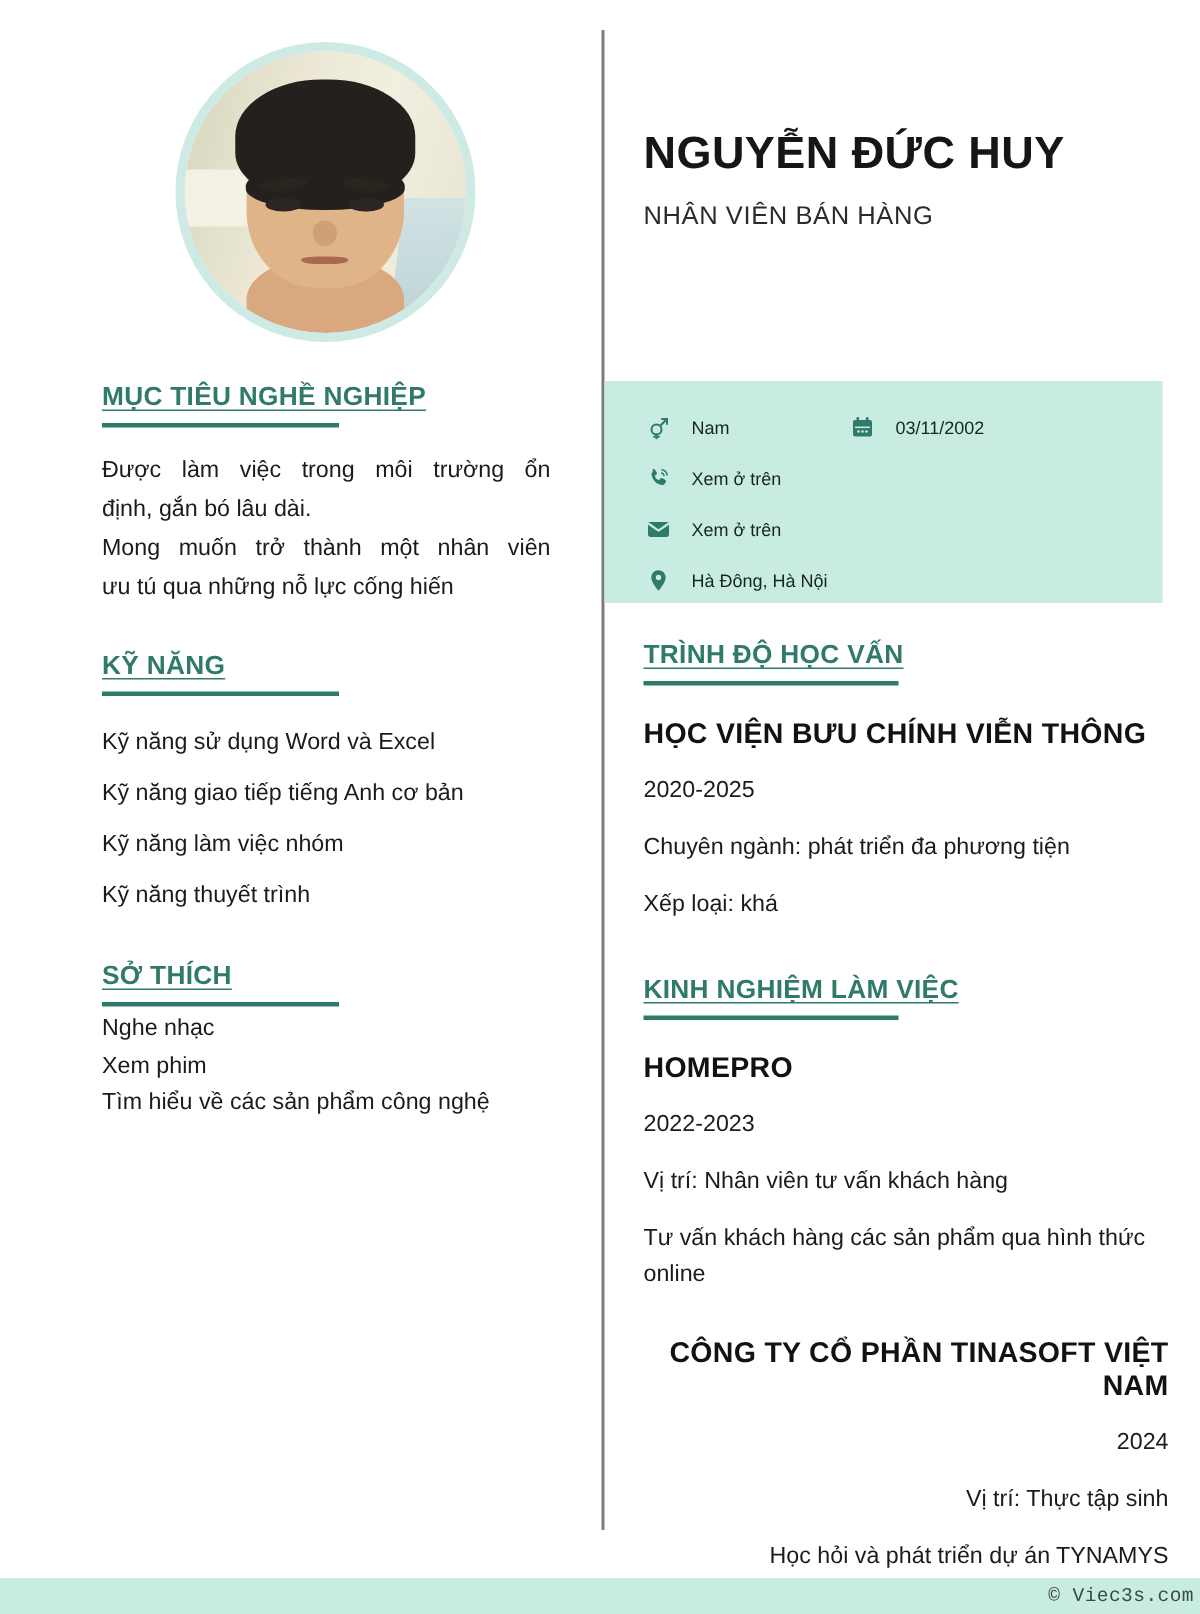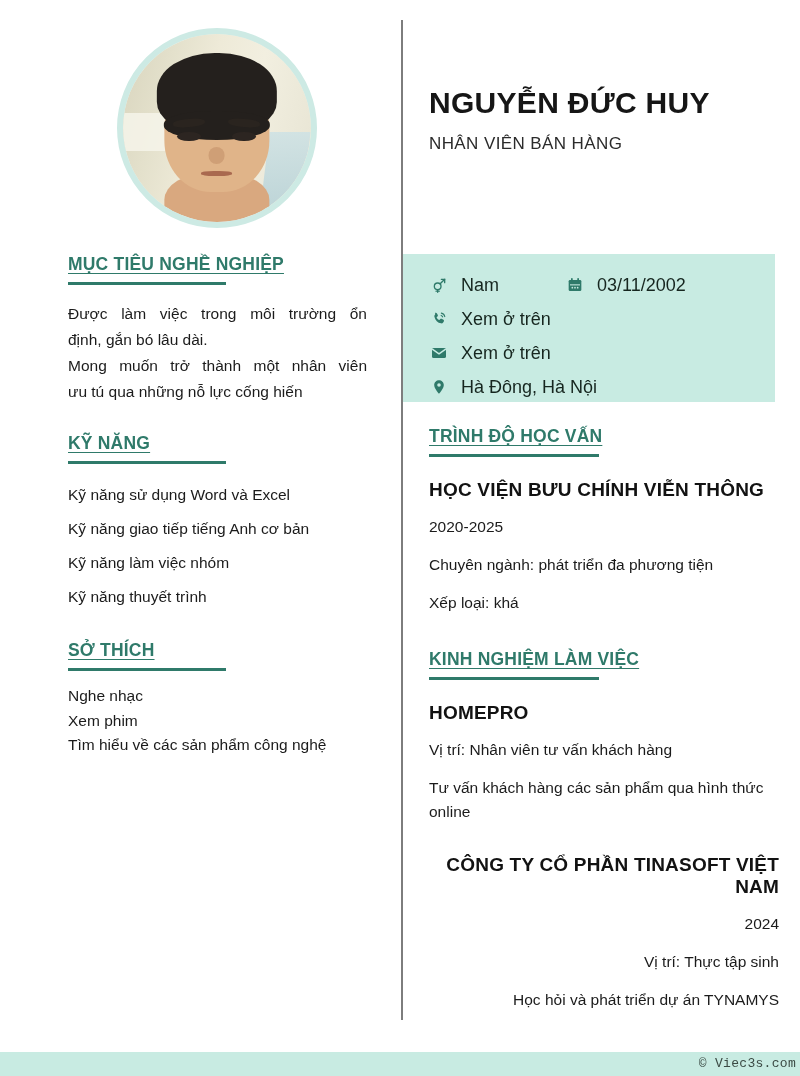--- a/index.html
+++ b/index.html
@@ -159,21 +159,21 @@
   }
   .hobby-list li {
     font-size: 15.5px;
     line-height: 24.5px;
     color: #1b1b1b;
   }
 
   .block-gap-skills { margin-top: 28px; }
   .block-gap-hobby  { margin-top: 26px; }
   .list-gap { margin-top: 14px; }
-  .hobby-gap { margin-top: 13px; }
+  .hobby-gap { margin-top: 3px; }
 
   
   .right-col {
     position: absolute;
     left: 403px;
     top: 0;
     width: 397px;
   }
 
   .name-block { padding: 86px 0 0 26px; }
@@ -215,21 +215,21 @@
   .c-icon {
     width: 20px;
     display: inline-flex;
     justify-content: center;
     align-items: center;
     margin-right: 12px;
     color: #2f7a6a;
     flex: 0 0 auto;
   }
   .c-text {
-    font-size: 18px;
+    font-size: 12px;
     color: #16261f;
     white-space: nowrap;
   }
 
   
   .right-body { position: absolute; left: 26px; top: 426px; width: 350px; }
   .r-section + .r-section { margin-top: 34px; }
   .entry { margin-top: 22px; }
   .entry + .entry { margin-top: 30px; text-align: right; }
   .entry-org {
@@ -419,20 +419,21 @@
           <p class="entry-line">Xếp loại: khá</p>
         </div>
       </div>
 
       <div class="r-section">
         <h2 class="sec-head">KINH NGHIỆM LÀM VIỆC</h2>
         <div class="sec-rule"></div>
 
         <div class="entry">
           <p class="entry-org">HOMEPRO</p>
+          <p class="entry-line">2022-2023</p>
           <p class="entry-line">Vị trí: Nhân viên tư vấn khách hàng</p>
           <p class="entry-line">Tư vấn khách hàng các sản phẩm qua hình thức online</p>
         </div>
 
         <div class="entry">
           <p class="entry-org">CÔNG TY CỔ PHẦN TINASOFT VIỆT NAM</p>
           <p class="entry-line">2024</p>
           <p class="entry-line">Vị trí: Thực tập sinh</p>
           <p class="entry-line">Học hỏi và phát triển dự án TYNAMYS</p>
         </div>

